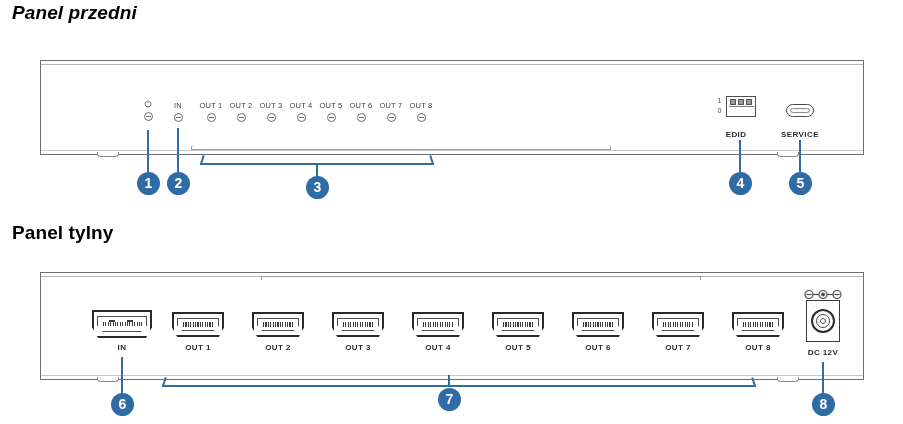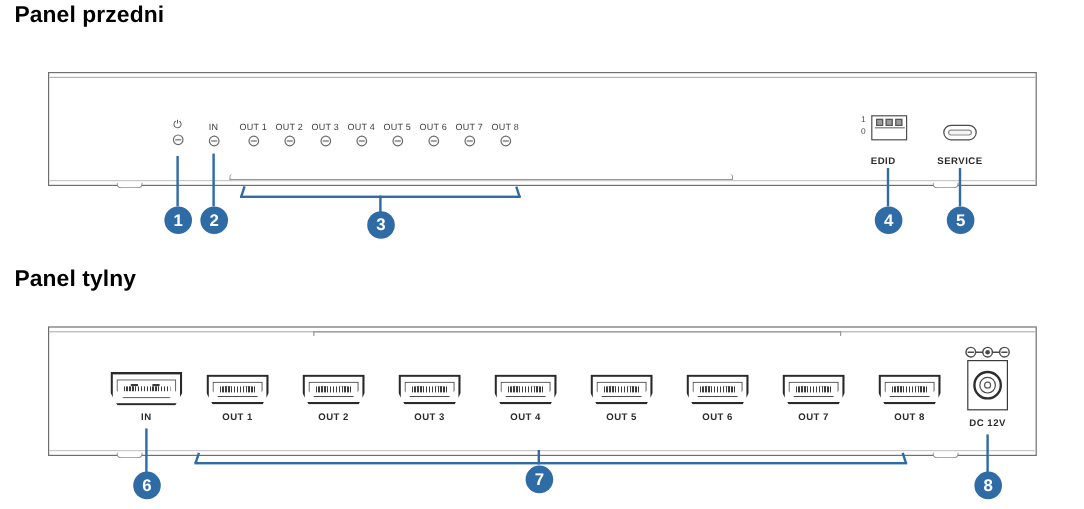--- a/index.html
+++ b/index.html
@@ -15,21 +15,21 @@
     overflow: hidden;
   }
 
   .section-title {
     position: absolute;
     font-size: 19px;
     font-weight: bold;
     color: #000;
     letter-spacing: 0.1px;
   }
-  #title-front { left: 12px; top: 2px; }
+  #title-front { left: 12px; top: 2px; font-style: italic; }
   #title-rear  { left: 12px; top: 222px; }
 
   
   .chassis {
     position: absolute;
     background: #fff;
     border: 1px solid #6f6f6f;
     box-sizing: border-box;
   }
   .chassis-inner-top {

